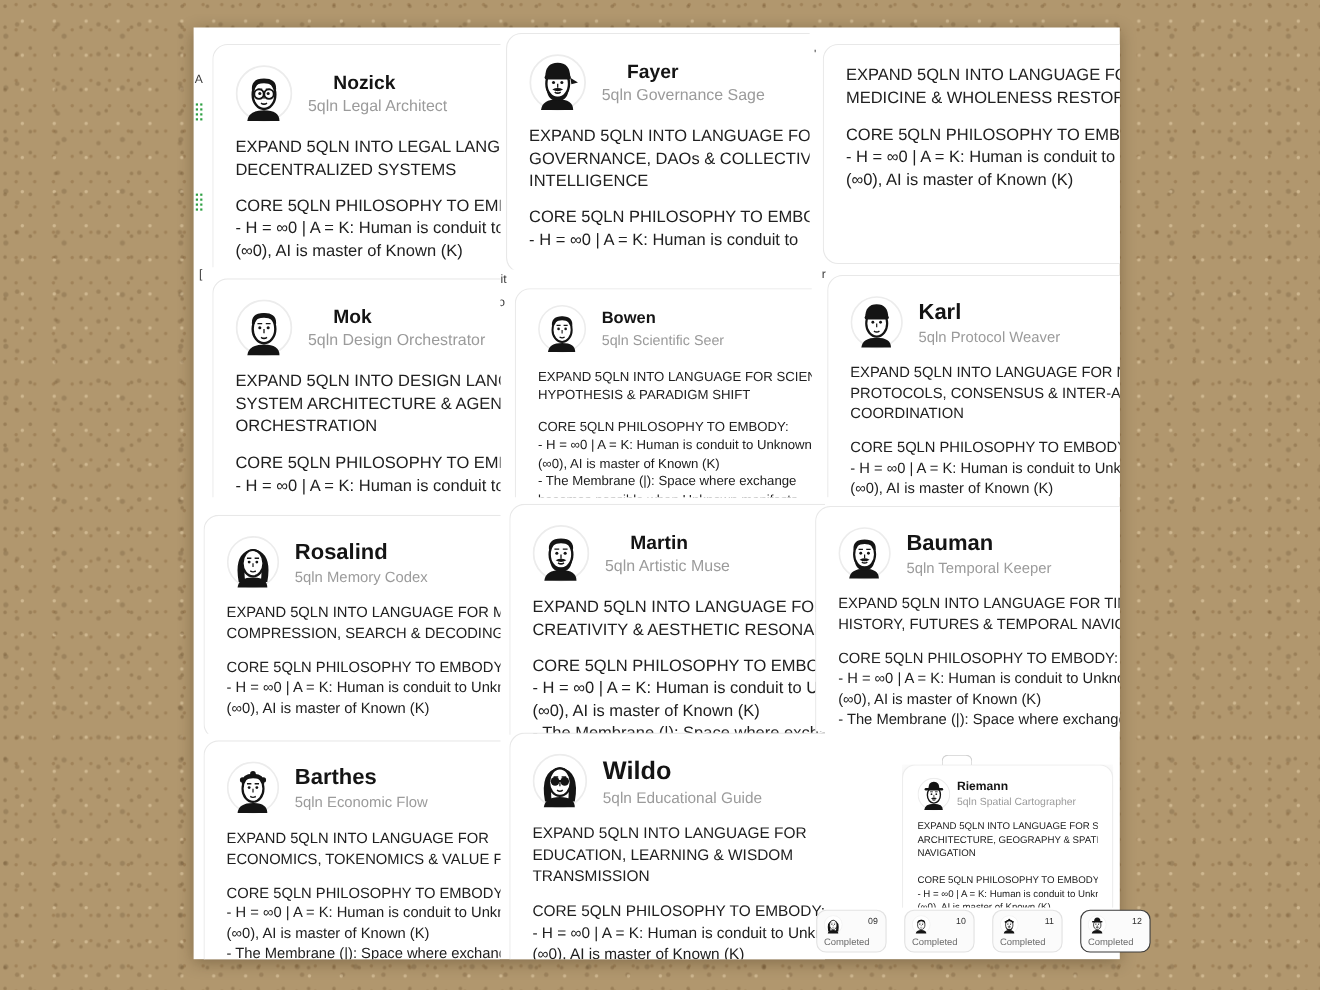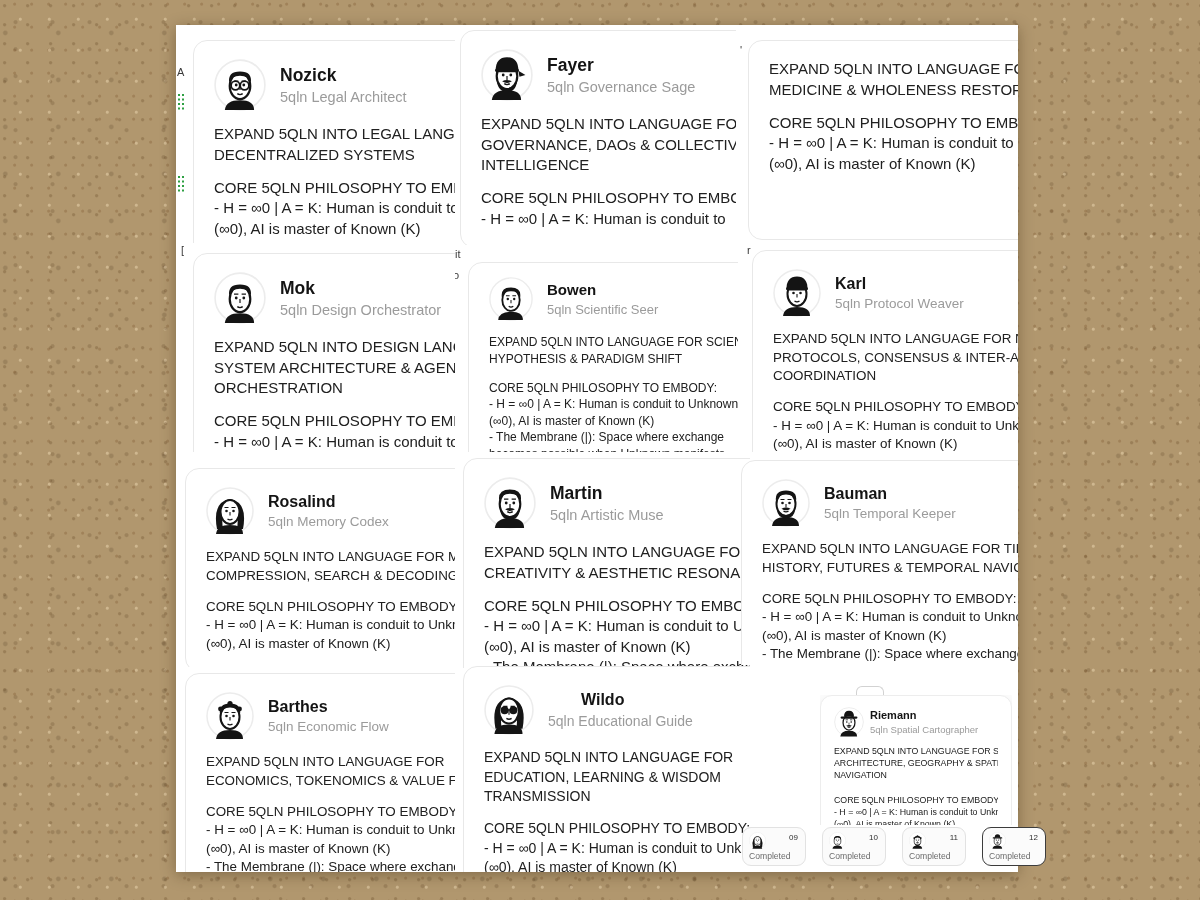--- a/index.html
+++ b/index.html
@@ -22,25 +22,25 @@
         padding:18px 20px;box-sizing:border-box;color:#202020;min-height:100%;}
   .card.floating{box-shadow:0 8px 22px rgba(0,0,0,.14);border-color:#ededed;}
   .phead{display:flex;align-items:center;gap:14px;margin-bottom:13px;}
   .avatar{flex:0 0 auto;border-radius:50%;}
   .avatar svg{display:block;width:100%;height:100%;}
   .pname{font-weight:700;color:#141414;line-height:1.15;}
   .prole{color:#9b9b9b;margin-top:3px;}
   .bline{white-space:nowrap;overflow:hidden;}
   .gap{height:.8em;}
   
-  .lg .avatar{width:52px;height:52px;} .lg .pname{font-size:17.5px;} .lg .prole{font-size:14.5px;}
+  .lg .avatar{width:52px;height:52px;} .lg .pname{font-size:17.5px;margin-left:23px;} .lg .prole{font-size:14.5px;}
   .lg .bline{font-size:15px;line-height:20.5px;}
-  .ml .avatar{width:50px;height:50px;} .ml .pname{font-size:16px;margin-left:33px;} .ml .prole{font-size:14px;}
+  .ml .avatar{width:50px;height:50px;} .ml .pname{font-size:23px;} .ml .prole{font-size:14px;}
   .ml .bline{font-size:14px;line-height:19.5px;}
-  .md .avatar{width:48px;height:48px;} .md .pname{font-size:16px;} .md .prole{font-size:13.5px;}
+  .md .avatar{width:48px;height:48px;} .md .pname{font-size:20px;} .md .prole{font-size:13.5px;}
   .md .bline{font-size:13.4px;line-height:18.5px;}
   .sm .avatar{width:44px;height:44px;} .sm .pname{font-size:15px;} .sm .prole{font-size:13px;}
   .sm .bline{font-size:12px;line-height:16.5px;} .sm .card{padding:14px 20px;}
   .xs .avatar{width:30px;height:30px;} .xs .pname{font-size:11px;} .xs .prole{font-size:9.5px;margin-top:2px;}
   .xs .bline{font-size:8.8px;line-height:12px;} .xs .card{padding:11px 13px;border-radius:12px;}
   .xs .phead{gap:6px;margin-bottom:8px;}
   
   .frag{position:absolute;color:#3a3a3a;font-size:11px;}
   .gdot{position:absolute;width:2.2px;height:2.2px;background:#2ea043;
         box-shadow:4px 0 #2ea043,0 4.5px #2ea043,4px 4.5px #2ea043,0 9px #2ea043,4px 9px #2ea043,0 13.5px #2ea043,4px 13.5px #2ea043;}

